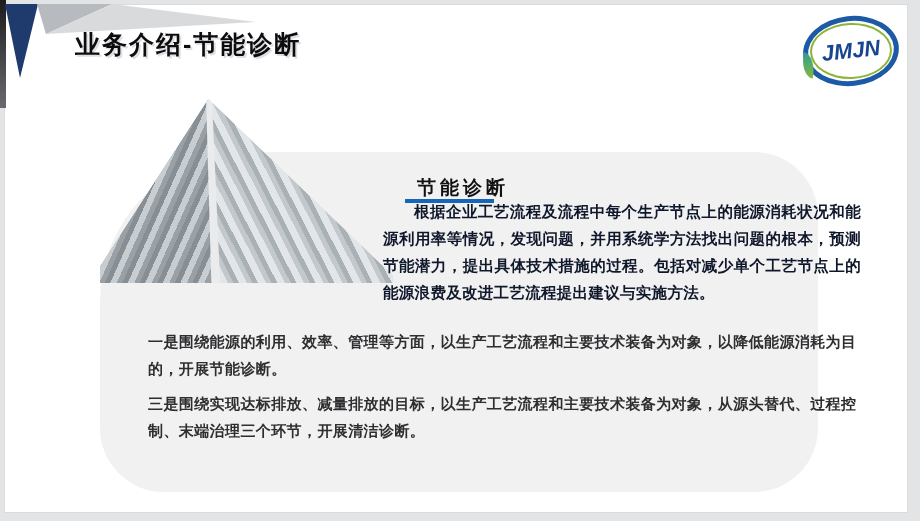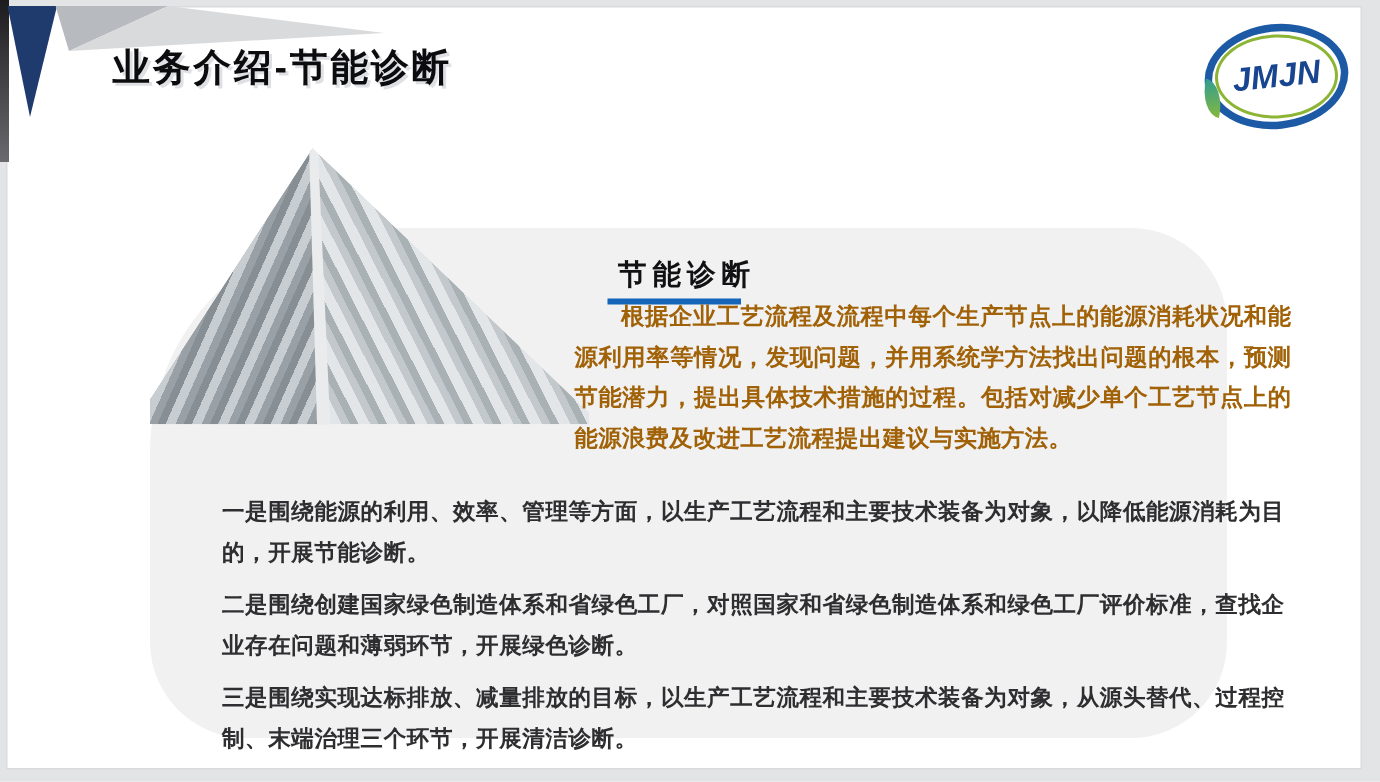--- a/index.html
+++ b/index.html
@@ -92,32 +92,32 @@
       repeating-linear-gradient(63deg,#aab1b5 0 5px,#e3e6e8 5px 12px,#c2c8cb 12px 17px),
       #d5d9db;
   }
   .building .ridge{
     position:absolute;inset:0;
     clip-path:polygon(36.2% 1%,38.2% 1%,41% 100%,38% 100%);
     background:#e9ebec;
   }
   
   .card-heading{
-    position:absolute;left:405px;top:163px;margin:7px;
+    position:absolute;left:405px;top:163px;margin:12px;
     font-size:19px;font-weight:900;letter-spacing:4px;color:#111113;
     white-space:nowrap;
   }
   .heading-underline{
     position:absolute;left:405px;top:199px;width:89px;height:4px;
     background:#1565b8;
   }
   
   .card-intro{
     position:absolute;left:383px;top:198px;width:478px;margin:0;
-    font-size:15.5px;line-height:27px;font-weight:700;color:#a16207;
+    font-size:15.5px;line-height:27px;font-weight:700;color:#0f172a;
     letter-spacing:0.3px;text-indent:2em;text-align:justify;
   }
   
   .points{
     position:absolute;left:140px;top:320px;width:728px;
     font-size:15px;line-height:27px;font-weight:700;color:#2e2e30;
     letter-spacing:0.4px;
   }
   .points p{margin:8px;}
 </style>
@@ -150,16 +150,15 @@
     <div class="ridge"></div>
   </div>
 
   <h2 class="card-heading">节能诊断</h2>
   <div class="heading-underline"></div>
 
   <p class="card-intro">根据企业工艺流程及流程中每个生产节点上的能源消耗状况和能源利用率等情况，发现问题，并用系统学方法找出问题的根本，预测节能潜力，提出具体技术措施的过程。包括对减少单个工艺节点上的能源浪费及改进工艺流程提出建议与实施方法。</p>
 
   <div class="points">
     <p>一是围绕能源的利用、效率、管理等方面，以生产工艺流程和主要技术装备为对象，以降低能源消耗为目的，开展节能诊断。</p>
-    <p>二是围绕创建国家绿色制造体系和省绿色工厂，对照国家和省绿色制造体系和绿色工厂评价标准，查找企业存在问题和薄弱环节，开展绿色诊断。</p>
     <p>三是围绕实现达标排放、减量排放的目标，以生产工艺流程和主要技术装备为对象，从源头替代、过程控制、末端治理三个环节，开展清洁诊断。</p>
   </div>
 </div>
 
 </body></html>

